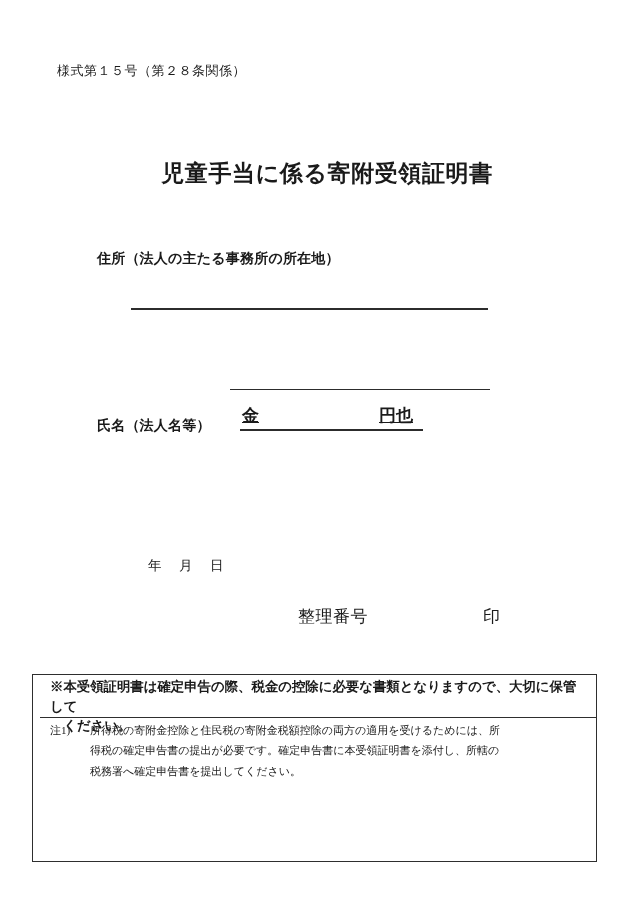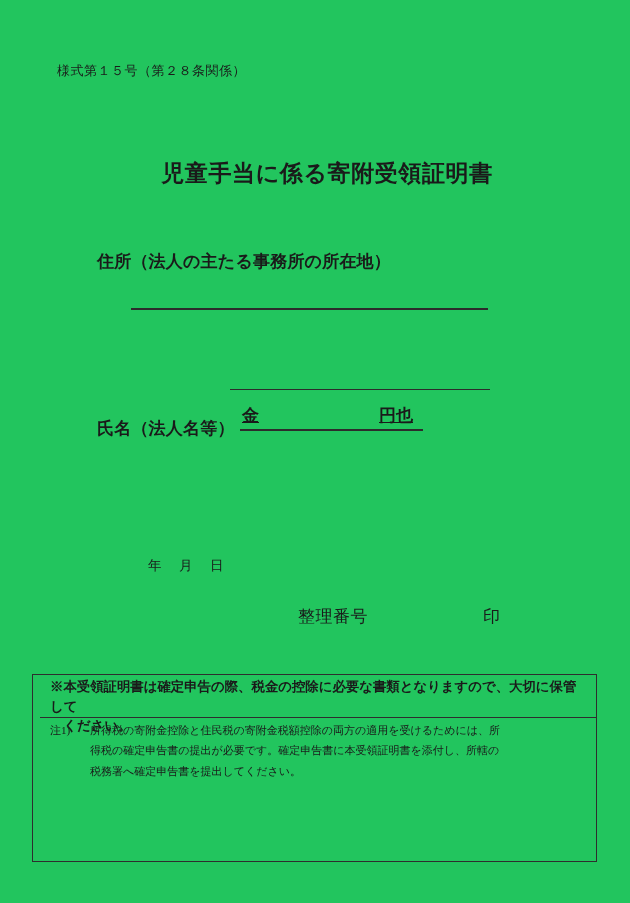--- a/index.html
+++ b/index.html
@@ -1,28 +1,28 @@
 <!DOCTYPE html>
 <html><head>
 <meta charset="utf-8">
 <style>
   html,body{margin:0;padding:0;background:#e8e8e8;}
   .page{
     position:relative;width:630px;height:903px;margin:0 auto;
-    background:#22c55e;color:#1a1a1a;
+    background:#ffffff;color:#1a1a1a;
     font-family:"Liberation Serif","DejaVu Serif",serif;
     overflow:hidden;
   }
   .abs{position:absolute;}
   .form-number{left:57px;top:62px;font-size:13px;letter-spacing:.5px;}
   .ref-box{left:420px;top:51px;width:147px;height:24px;border:1.5px solid #3a3a3a;box-sizing:border-box;}
   .ref-box span{display:block;padding:3px 0 0 7px;font-size:11px;letter-spacing:1px;}
   .title{left:0;top:146px;width:630px;margin:12px;text-align:center;
          font-size:23px;font-weight:bold;letter-spacing:.6px;}
-  .field-label{font-size:17px;font-weight:bold;letter-spacing:.2px;}
+  .field-label{font-size:14px;font-weight:bold;letter-spacing:.2px;}
   .address-label{left:97px;top:250px;}
   .name-label{left:97px;top:370px;margin-top:47px;}
   .rule{height:0;border-bottom:2px solid #2c2c2c;}
   .address-line{left:131px;top:308px;width:357px;}
   .name-line{left:230px;top:389px;width:260px;border-bottom-width:1.5px;}
   .amount{left:240px;top:403px;width:183px;height:26px;border-bottom:2px solid #2c2c2c;
           font-size:17px;font-weight:bold;}
   .amount .pfx{position:absolute;left:2px;bottom:2px;text-decoration:underline;}
   .amount .sfx{position:absolute;left:139px;bottom:2px;text-decoration:underline;}
   .body-par{left:42px;top:479px;width:566px;font-size:13.4px;line-height:20.5px;

